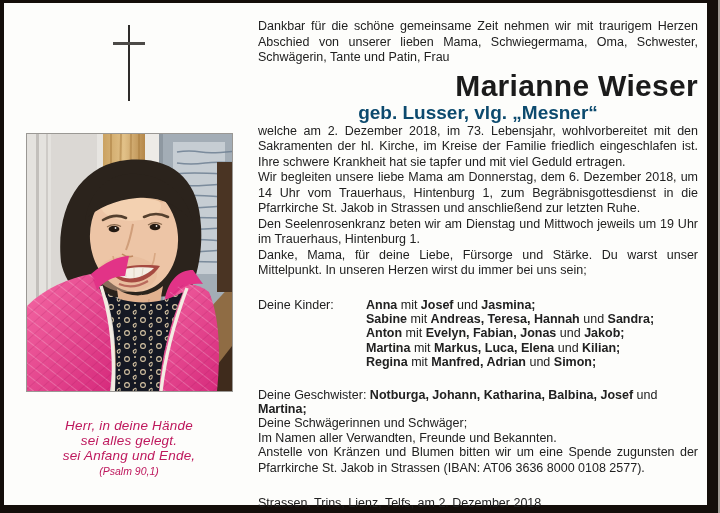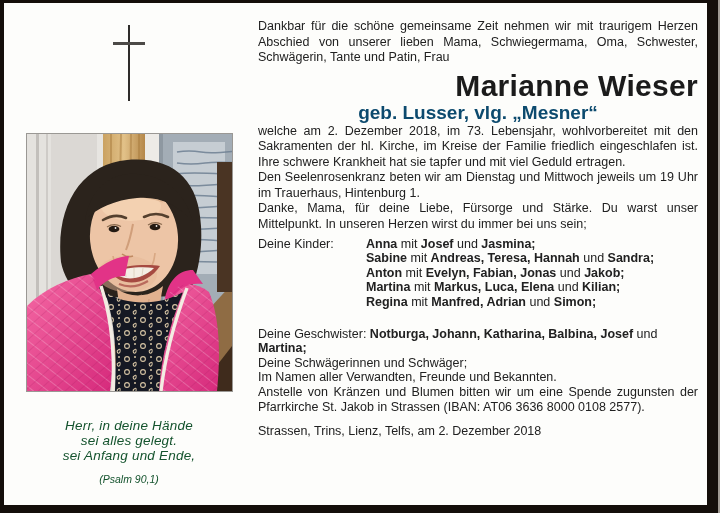--- a/index.html
+++ b/index.html
@@ -18,41 +18,41 @@
   .cross{position:absolute;left:105px;top:22px;width:44px;height:80px}
   .cross .cv{position:absolute;left:19px;top:0;width:2px;height:76px;background:#2e2c2a}
   .cross .ch{position:absolute;left:4px;top:17px;width:32px;height:3px;background:#4c4a47}
   .photo{
     position:absolute;left:22px;top:130px;width:205px;height:257px;
     border:1px solid #9a9894;box-sizing:content-box;overflow:hidden;background:#d7d4d0;
   }
   .photo svg{display:block;width:205px;height:257px}
   .verse{
     position:absolute;left:10px;top:416px;width:230px;text-align:center;
-    font-style:italic;color:#14532d;
+    font-style:italic;color:#be185d;
   }
   .verse-lines{font-size:13.5px;line-height:14.8px;letter-spacing:.2px}
-  .verse-src{font-size:10.5px;margin-top:10px}
+  .verse-src{font-size:10.5px;margin-top:2px}
   
   .rcol{position:absolute;left:254px;top:16px;width:440px;font-size:12.5px;line-height:15.5px;color:#212121}
   .rcol p{margin:0}
   .j{text-align:justify}
   .intro{margin-top:21px}
   .name{margin:4px 0 0;font-size:30px;line-height:31px;font-weight:bold;text-align:right;letter-spacing:.3px;color:#1b1b1b}
   .subname{margin:1px 0 0;font-size:19px;line-height:22px;font-weight:bold;text-align:center;color:#0c4a6e}
   .p-death{margin-top:11px}
   .p-funeral{margin-top:4px}
   .p-rosary{margin-top:4px}
   .p-thanks{margin-top:6px}
-  .children{margin-top:5px;display:flex;line-height:14.4px}
+  .children{margin-top:19px;display:flex;line-height:14.4px}
   .children-label{width:108px;flex:none}
   .children-names{flex:1}
   .family{margin-top:18px;line-height:14.4px}
   .donation{margin-top:1px}
-  .dateline{margin-top:8px}
+  .dateline{margin-top:20px}
   b{font-weight:bold}
 </style>
 </head>
 <body>
 
 <div class="card">
 
   <div class="cross">
     <div class="cv"></div>
     <div class="ch"></div>
@@ -181,20 +181,21 @@
         <div>sei Anfang und Ende,</div>
       </div>
     <div class="verse-src">(Psalm 90,1)</div>
   </div>
 
   <div class="rcol">
     <p class="intro j">Dankbar für die schöne gemeinsame Zeit nehmen wir mit traurigem Herzen Abschied von unserer lieben Mama, Schwiegermama, Oma, Schwester, Schwägerin, Tante und Patin, Frau</p>
     <h1 class="name">Marianne Wieser</h1>
     <div class="subname">geb. Lusser, vlg. „Mesner“</div>
     <p class="p-death j">welche am 2. Dezember 2018, im 73. Lebensjahr, wohlvorbereitet mit den Sakramenten der hl. Kirche, im Kreise der Familie friedlich eingeschlafen ist. Ihre schwere Krankheit hat sie tapfer und mit viel Geduld ertragen.</p>
+    <p class="p-funeral j">Wir begleiten unsere liebe Mama am Donnerstag, dem 6. Dezember 2018, um 14 Uhr vom Trauerhaus, Hintenburg 1, zum Begräbnisgottesdienst in die Pfarrkirche St. Jakob in Strassen und anschließend zur letzten Ruhe.</p>
     <p class="p-rosary j">Den Seelenrosenkranz beten wir am Dienstag und Mittwoch jeweils um 19 Uhr im Trauerhaus, Hintenburg 1.</p>
     <p class="p-thanks j">Danke, Mama, für deine Liebe, Fürsorge und Stärke. Du warst unser Mittelpunkt. In unseren Herzen wirst du immer bei uns sein;</p>
     <div class="children">
       <div class="children-label">Deine Kinder:</div>
       <div class="children-names">
           <div><b>Anna</b><span> mit </span><b>Josef</b><span> und </span><b>Jasmina;</b></div>
           <div><b>Sabine</b><span> mit </span><b>Andreas, Teresa, Hannah</b><span> und </span><b>Sandra;</b></div>
           <div><b>Anton</b><span> mit </span><b>Evelyn, Fabian, Jonas</b><span> und </span><b>Jakob;</b></div>
           <div><b>Martina</b><span> mit </span><b>Markus, Luca, Elena</b><span> und </span><b>Kilian;</b></div>
           <div><b>Regina</b><span> mit </span><b>Manfred, Adrian</b><span> und </span><b>Simon;</b></div>

